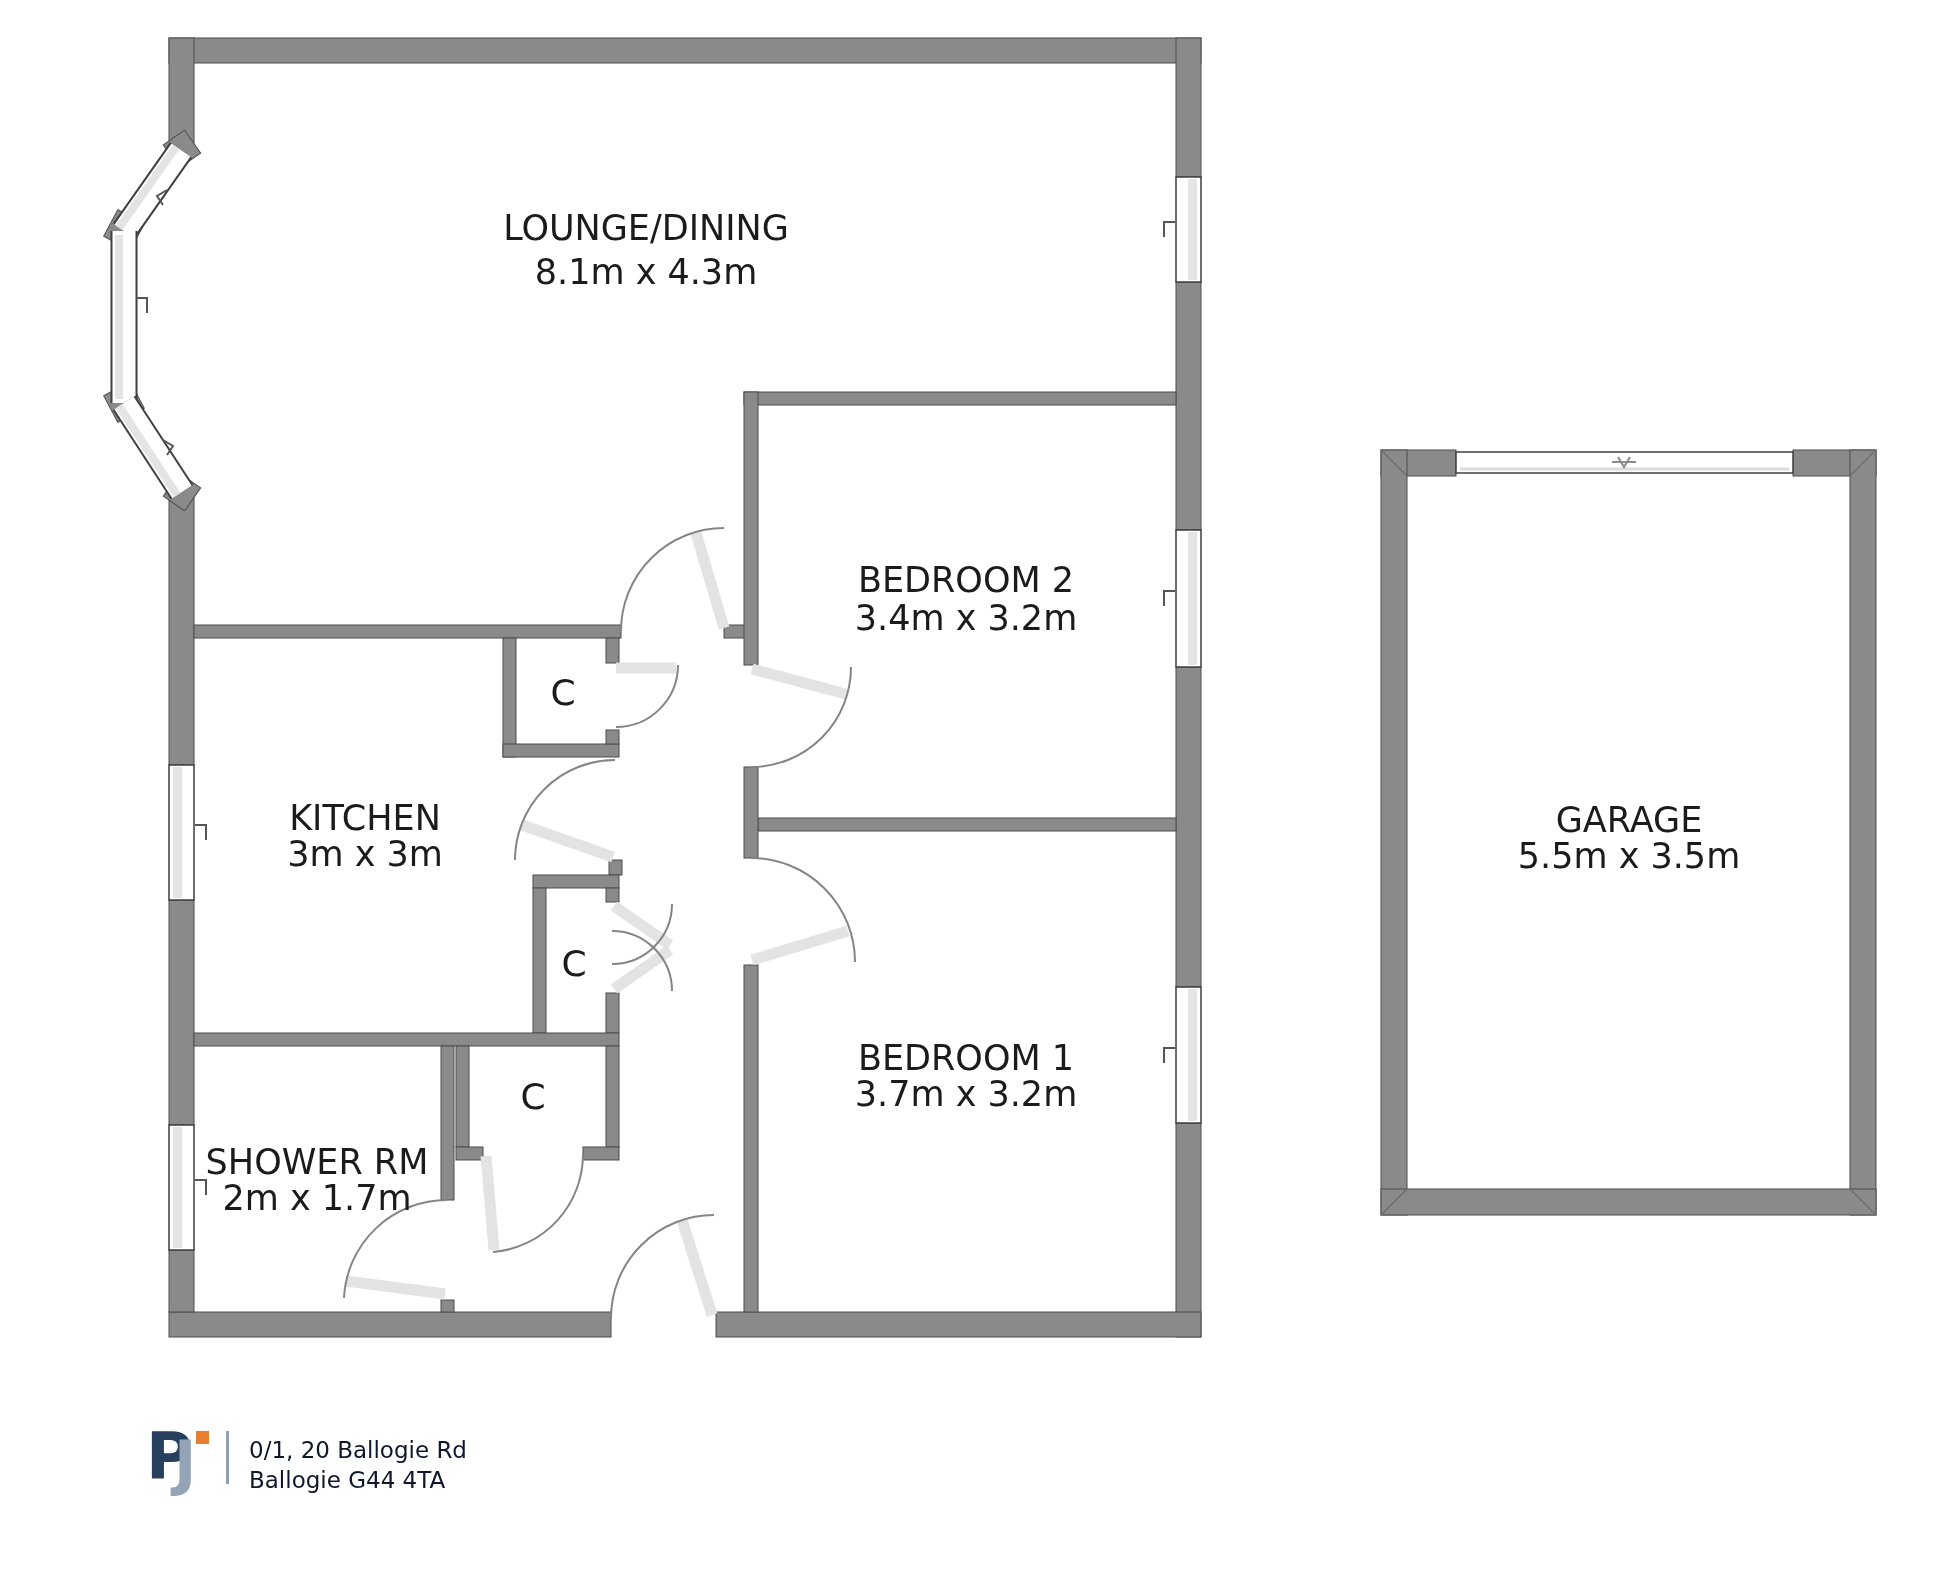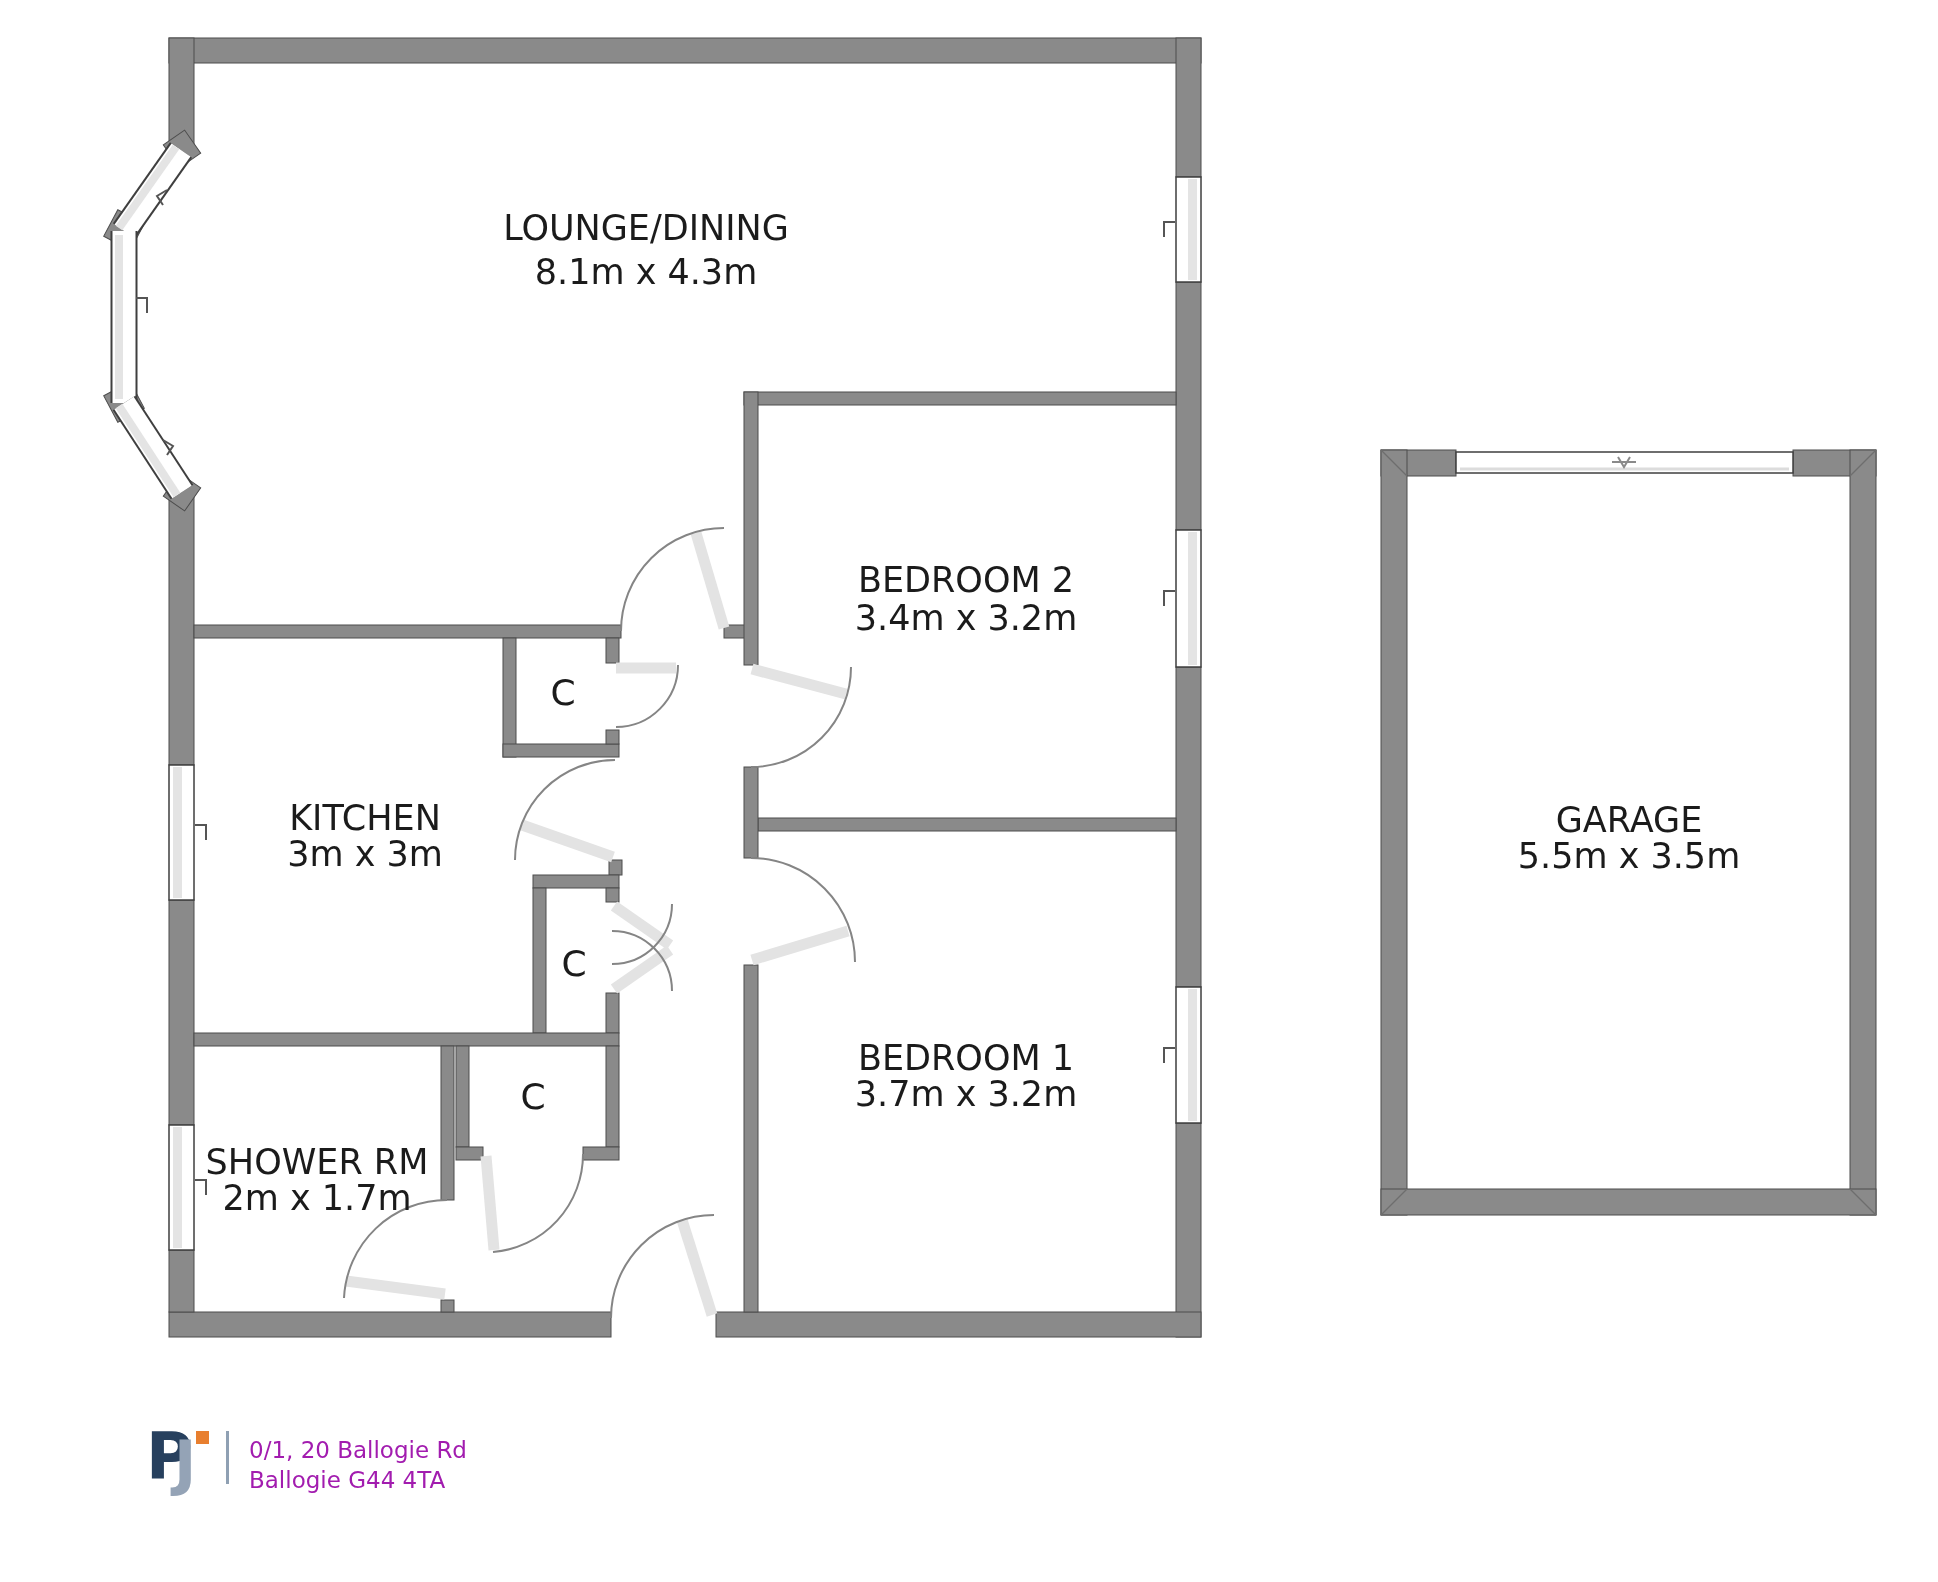--- a/index.html
+++ b/index.html
@@ -18,21 +18,21 @@
   .room-label{font-size:35px;fill:#1b1b1b;text-anchor:middle;}
   .closet-label{font-size:36px;fill:#1b1b1b;text-anchor:middle;}
   .gmark{fill:none;stroke:#8a8a8a;stroke-width:2;}
   .miter{stroke:#6e6e6e;stroke-width:1.2;}
   
   .footer{position:absolute;left:105px;top:1422px;width:420px;height:90px;}
   .logo-p{position:absolute;left:5px;top:2px;font-size:64px;font-weight:700;color:#27405e;line-height:1;}
   .logo-j{position:absolute;left:33px;top:10px;font-size:60px;font-weight:700;color:#94a3b6;line-height:1;}
   .logo-dot{position:absolute;left:55px;top:9px;width:13px;height:13px;background:#e87f2f;}
   .logo-divider{position:absolute;left:85px;top:9px;width:3px;height:53px;background:#8fa0b3;}
-  .address{position:absolute;left:108px;top:13px;font-size:23px;color:#a21caf;line-height:30px;white-space:nowrap;}
+  .address{position:absolute;left:108px;top:13px;font-size:23px;color:#0f172a;line-height:30px;white-space:nowrap;}
 </style>
 </head>
 <body>
 
 <div class="page">
 <svg width="1938" height="1582" viewBox="0 0 1938 1582">
 
   <g>
 
     <g>

